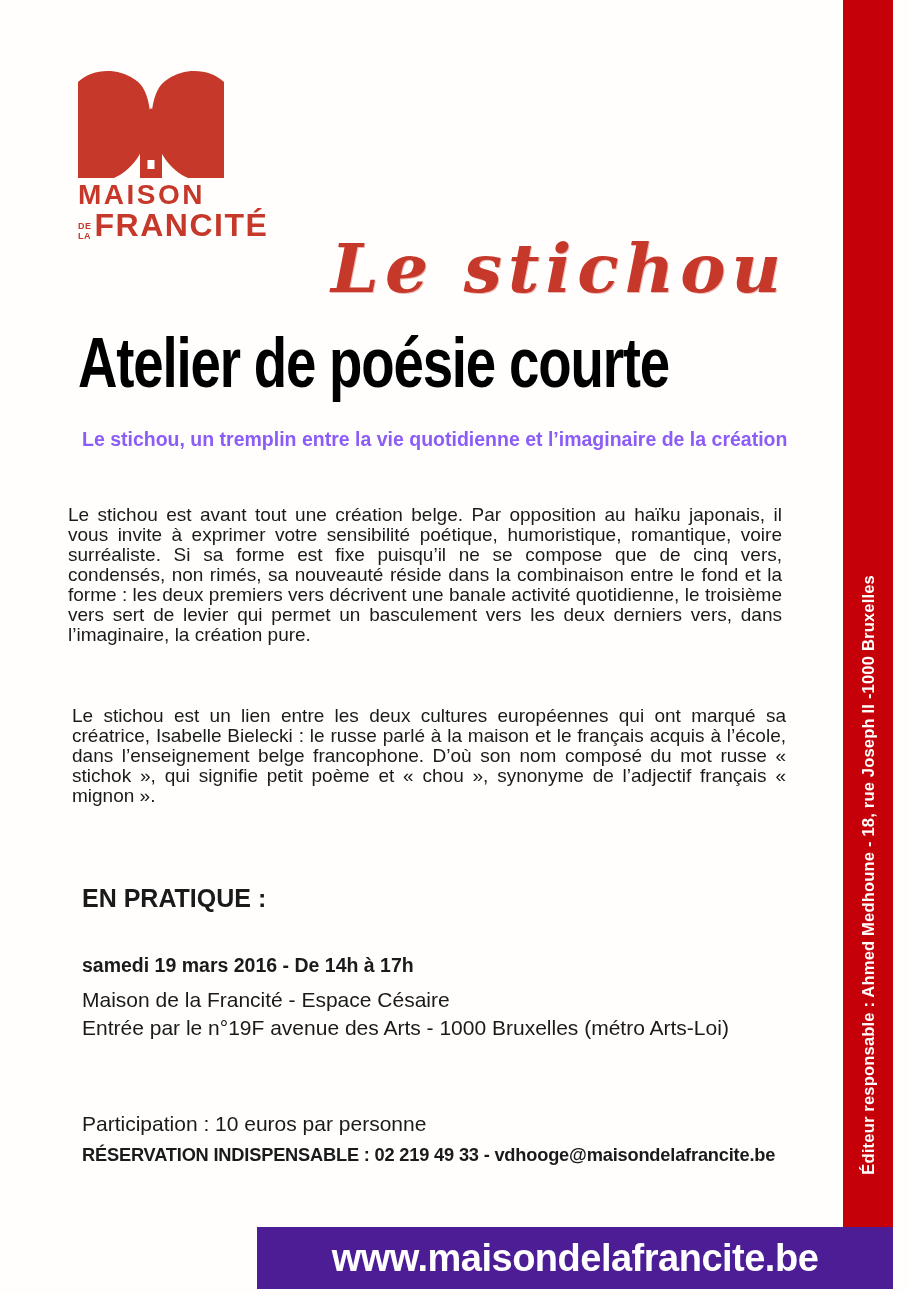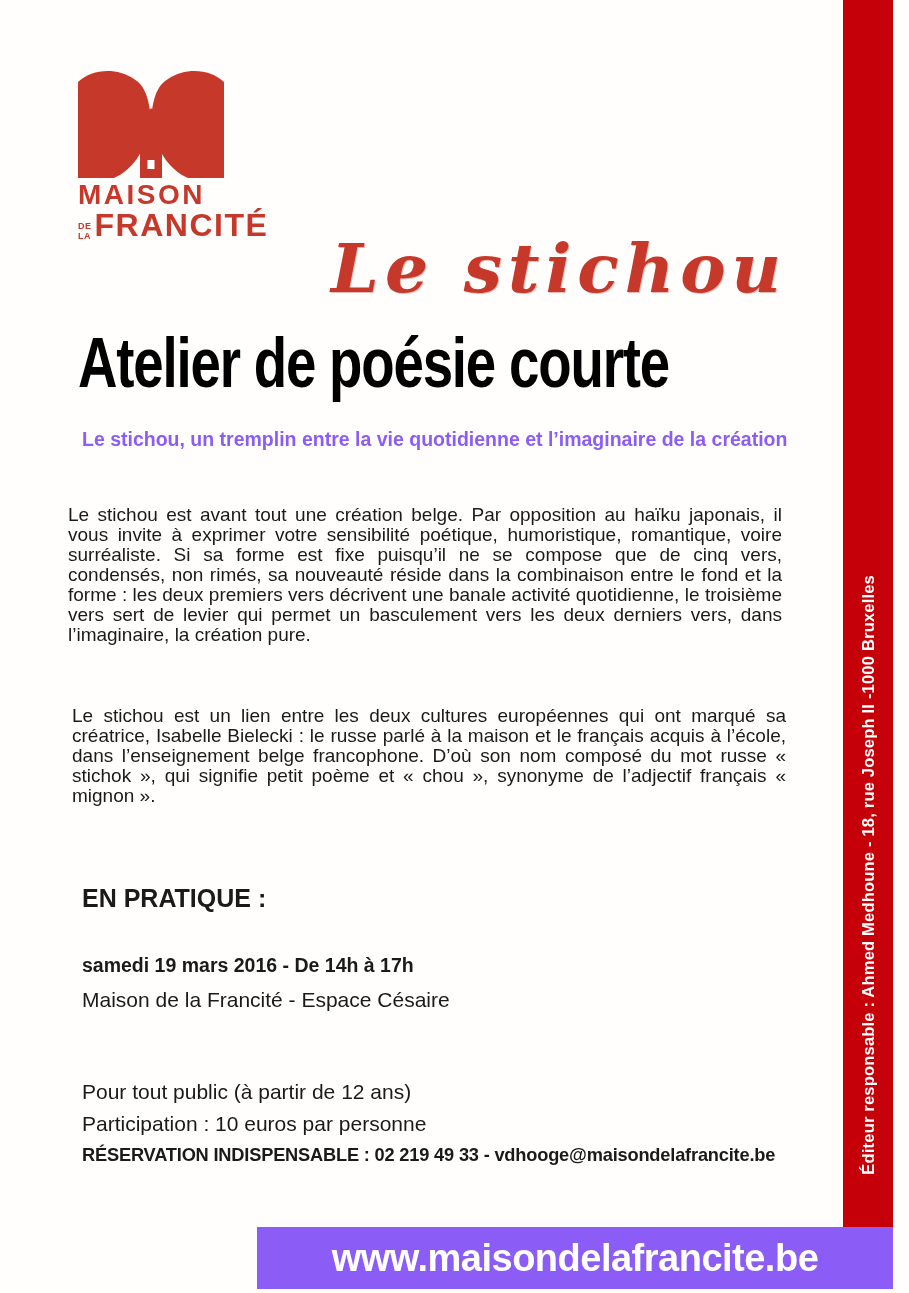--- a/index.html
+++ b/index.html
@@ -17,21 +17,21 @@
   }
   .side-strip span {
     writing-mode:vertical-rl; transform:rotate(180deg);
     color:#ffffff; font-weight:bold; font-size:16.5px; letter-spacing:0.2px;
     white-space:nowrap;
   }
 
   
   .footer-bar {
     position:absolute; left:257px; top:1227px; width:636px; height:62px;
-    background:#8b5cf6; display:flex; align-items:center; justify-content:center;
+    background:#4c1d95; display:flex; align-items:center; justify-content:center;
   }
   .footer-bar span {
     color:#fff; font-weight:bold; font-size:38px; letter-spacing:-0.5px;
   }
 
   
   .logo { position:absolute; left:78px; top:66px; width:172px; color:#c5382a; }
   .logo svg { display:block; width:146px; height:112px; }
   .logo-line1 {
     font-weight:bold; font-size:28px; letter-spacing:2.5px; line-height:26px;
@@ -108,22 +108,22 @@
   <h1 class="headline" style="margin:0;">Atelier de poésie courte</h1>
 
   <div class="subtitle">Le stichou, un tremplin entre la vie quotidienne et l’imaginaire de la création</div>
 
   <p class="para para1" style="margin:0;">Le stichou est avant tout une création belge. Par opposition au haïku japonais, il vous invite à exprimer votre sensibilité poétique, humoristique, romantique, voire surréaliste. Si sa forme est fixe puisqu’il ne se compose que de cinq vers, condensés, non rimés, sa nouveauté réside dans la combinaison entre le fond et la forme : les deux premiers vers décrivent une banale activité quotidienne, le troisième vers sert de levier qui permet un basculement vers les deux derniers vers, dans l’imaginaire, la création pure.</p>
   <p class="para para2" style="margin:4px;">Le stichou est un lien entre les deux cultures européennes qui ont marqué sa créatrice, Isabelle Bielecki : le russe parlé à la maison et le français acquis à l’école, dans l’enseignement belge francophone. D’où son nom composé du mot russe « stichok », qui signifie petit poème et « chou », synonyme de l’adjectif français « mignon ».</p>
 
   <div class="info bold pratique-heading">EN PRATIQUE :</div>
   <div class="info bold date2">samedi 19 mars 2016 - De 14h à 17h</div>
   <div class="info venue">Maison de la Francité - Espace Césaire</div>
+  <div class="info entry">Entrée par le n°19F avenue des Arts - 1000 Bruxelles (métro Arts-Loi)</div>
 
-  <div class="info public1">Pour tout public (à partir de 12 ans)</div>
   <div class="info public2">Participation : 10 euros par personne</div>
   <div class="info bold reservation">RÉSERVATION INDISPENSABLE : 02 219 49 33  - vdhooge@maisondelafrancite.be</div>
 
   <div class="side-strip">
     <span>Éditeur responsable : Ahmed Medhoune - 18, rue Joseph II -1000 Bruxelles</span>
   </div>
 
   <div class="footer-bar">
     <span>www.maisondelafrancite.be</span>
   </div>

